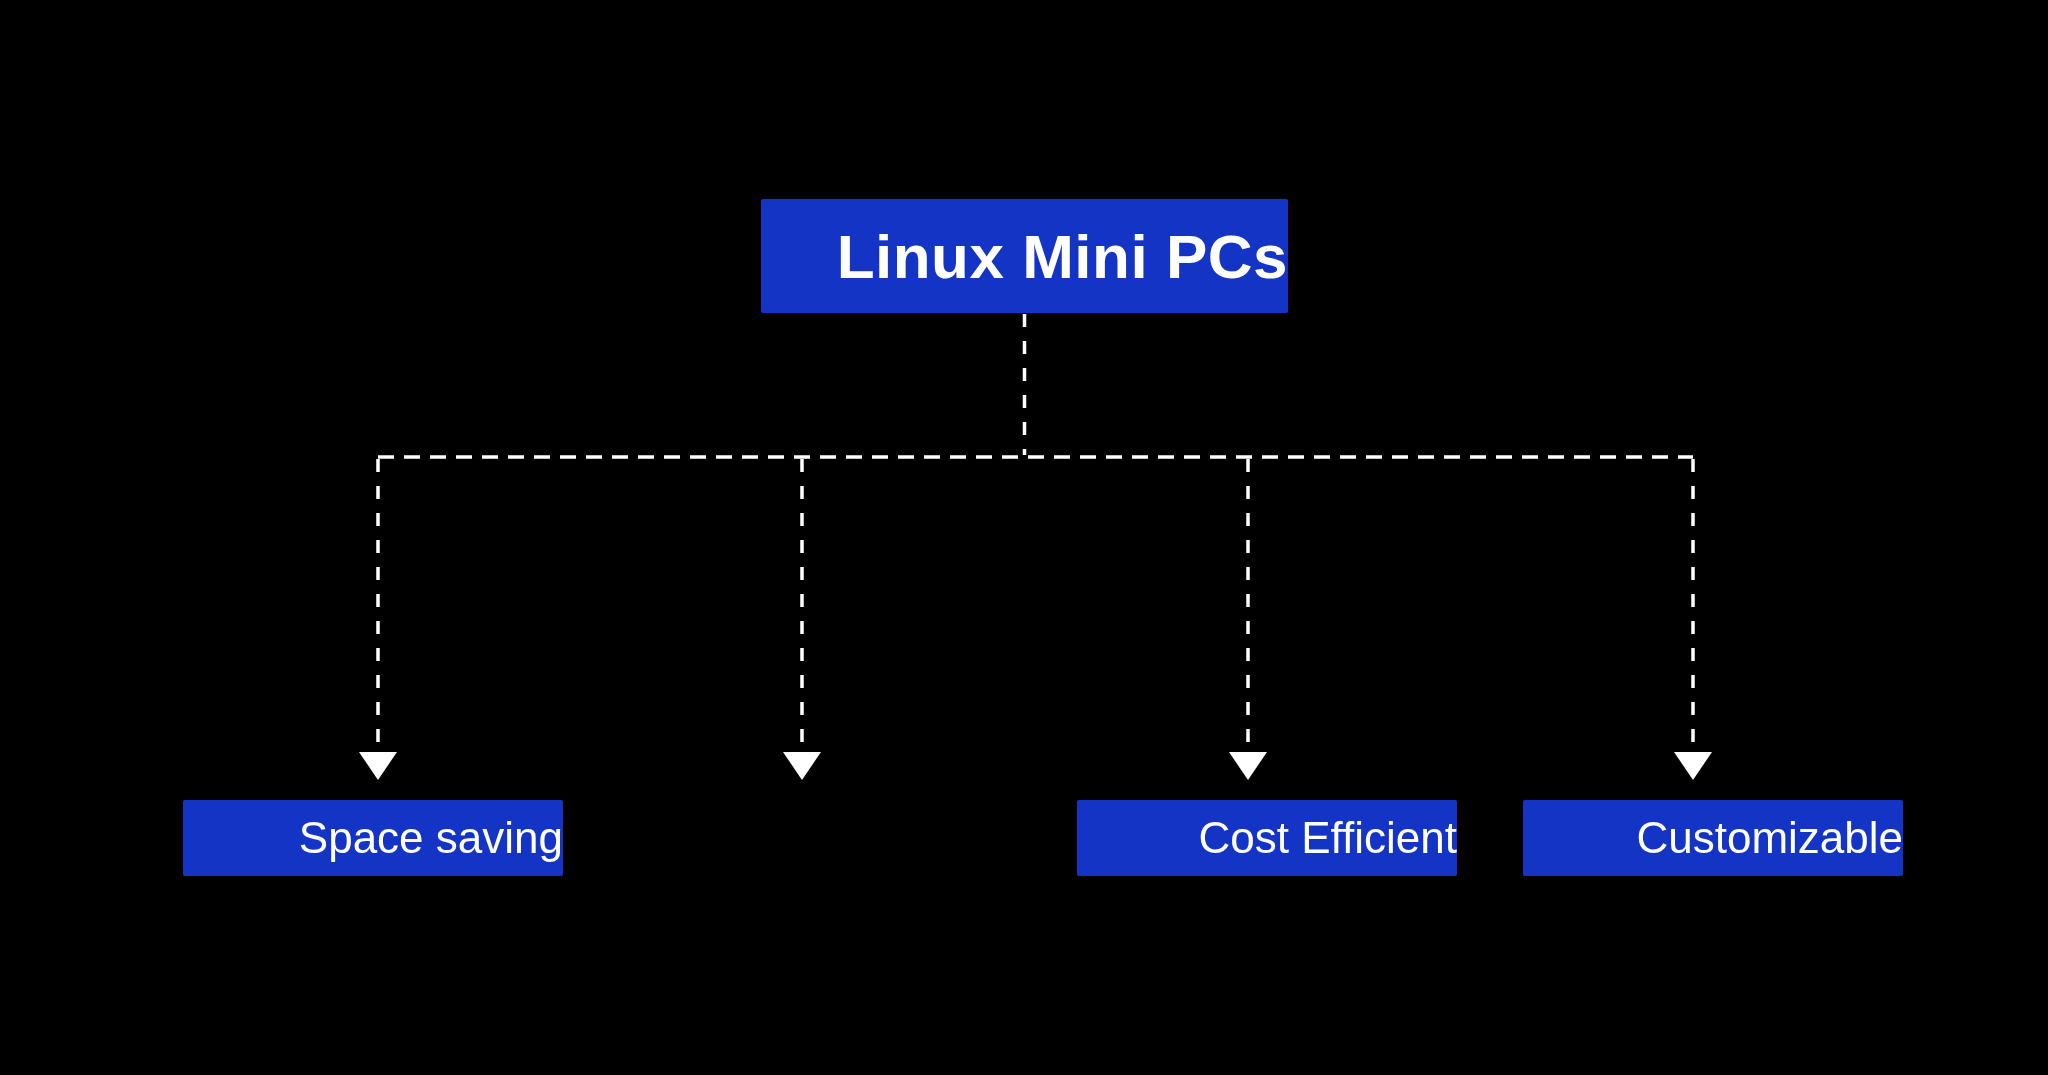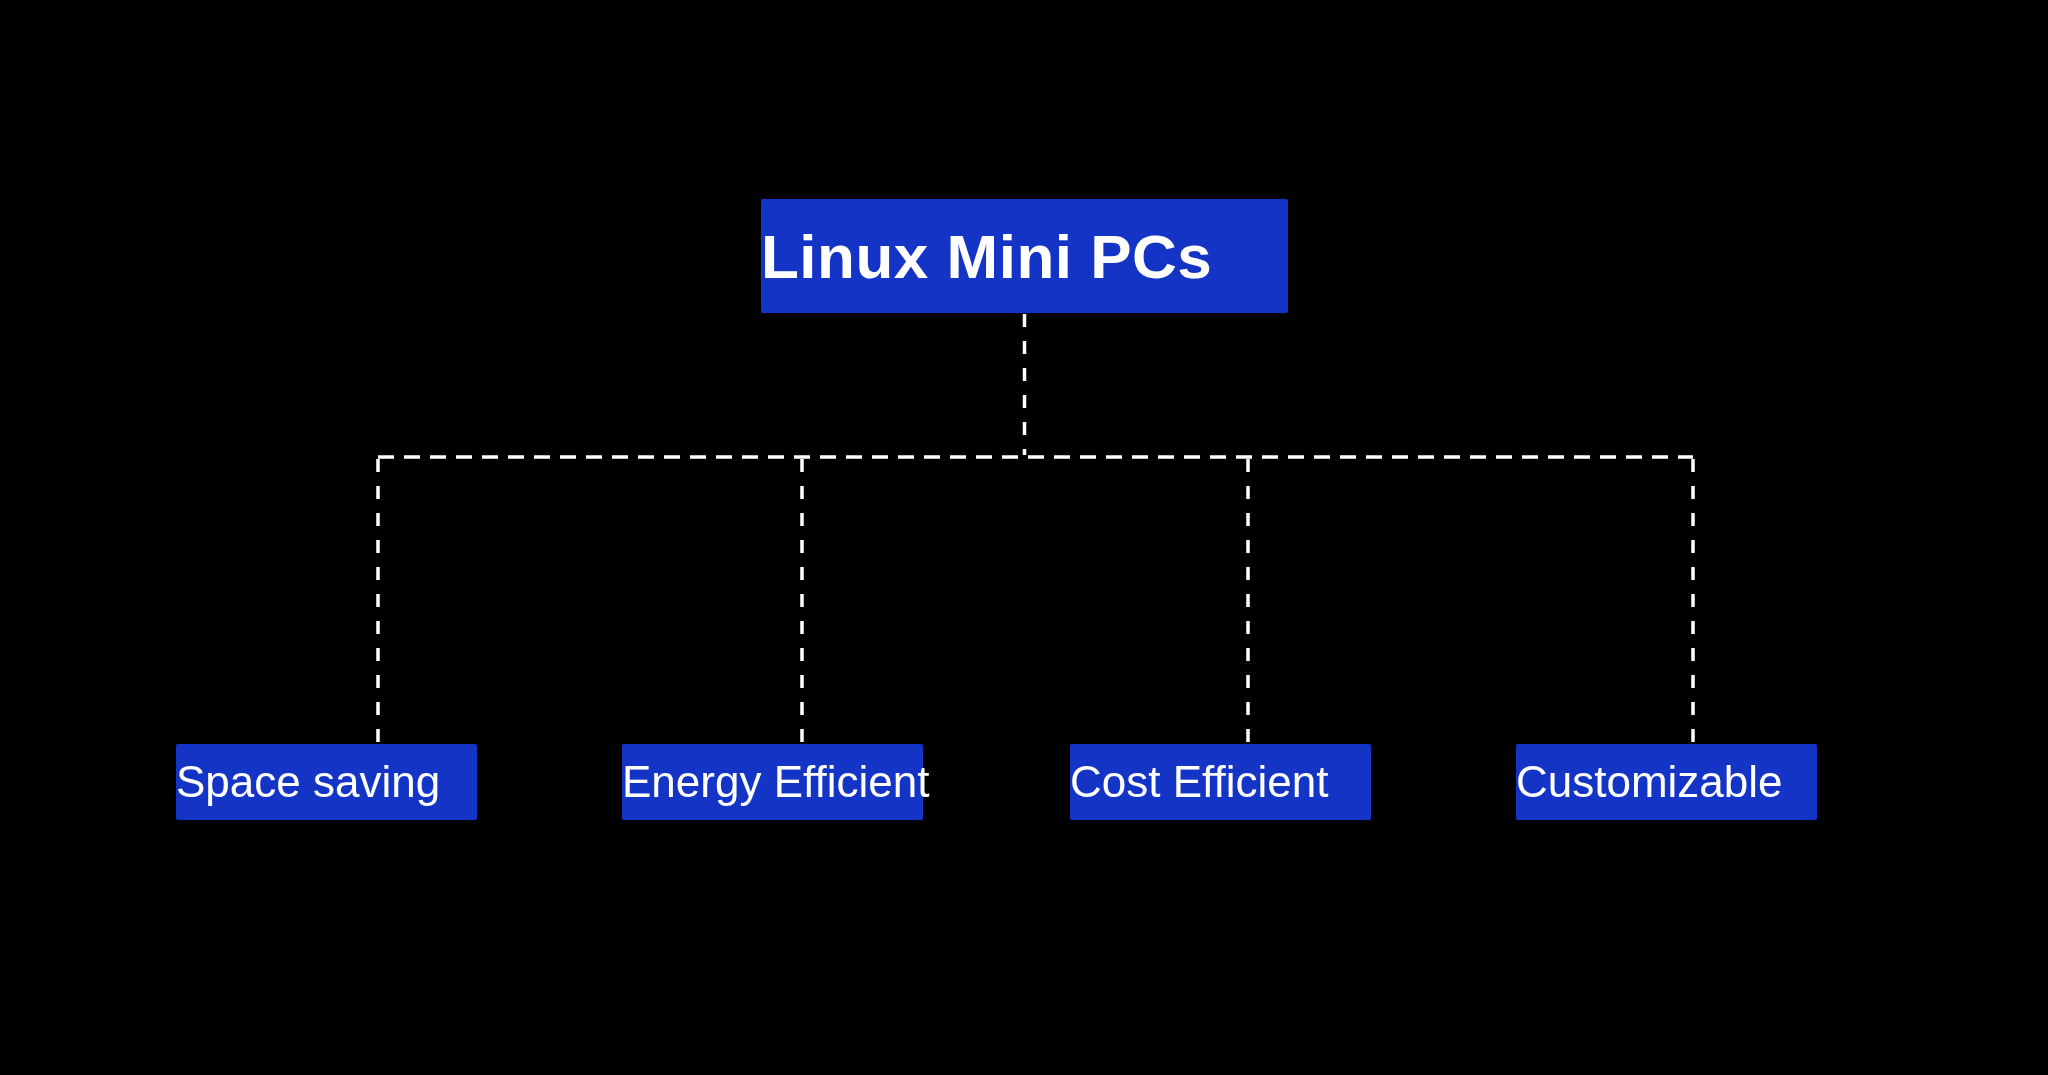--- a/index.html
+++ b/index.html
@@ -31,37 +31,38 @@
   }
   .dash.h { stroke-dasharray: 16 10; }
   .dash.v { stroke-dasharray: 13 14; }
   .arrowhead { fill: var(--connector); }
   .node {
     position: absolute;
     background: var(--node-fill);
     color: var(--node-text);
     display: flex;
     align-items: center;
-    justify-content: flex-start;
+    justify-content: flex-end;
     text-align: center;
     border-radius: 2px;
     white-space: nowrap;
   }
   .node.root {
     left: 761px; top: 199px;
     width: 527px; height: 114px;
     font-size: 62px;
     font-weight: 700;
     letter-spacing: 0.5px;
   }
   .node.child {
-    top: 744px;
-    width: 301px; height: 76px;
+    top: 800px;
+    width: 380px; height: 76px;
     font-size: 44px;
     font-weight: 400;
+    margin-left: 7px;
   }
   .node.child-0 { left: 176px; }
   .node.child-1 { left: 622px; }
   .node.child-2 { left: 1070px; }
   .node.child-3 { left: 1516px; }
 </style>
 </head>
 <body>
 
 <div class="canvas">
@@ -84,23 +85,20 @@
   </svg>
 
   <div class="node root">
     <span>Linux Mini PCs</span>
   </div>
 
   <div class="node child child-0">
     <span>Space saving</span>
   </div>
 
-  <div class="node child child-1">
-    <span>Energy Efficient</span>
-  </div>
 
   <div class="node child child-2">
     <span>Cost Efficient</span>
   </div>
 
   <div class="node child child-3">
     <span>Customizable</span>
   </div>
 
 </div>

